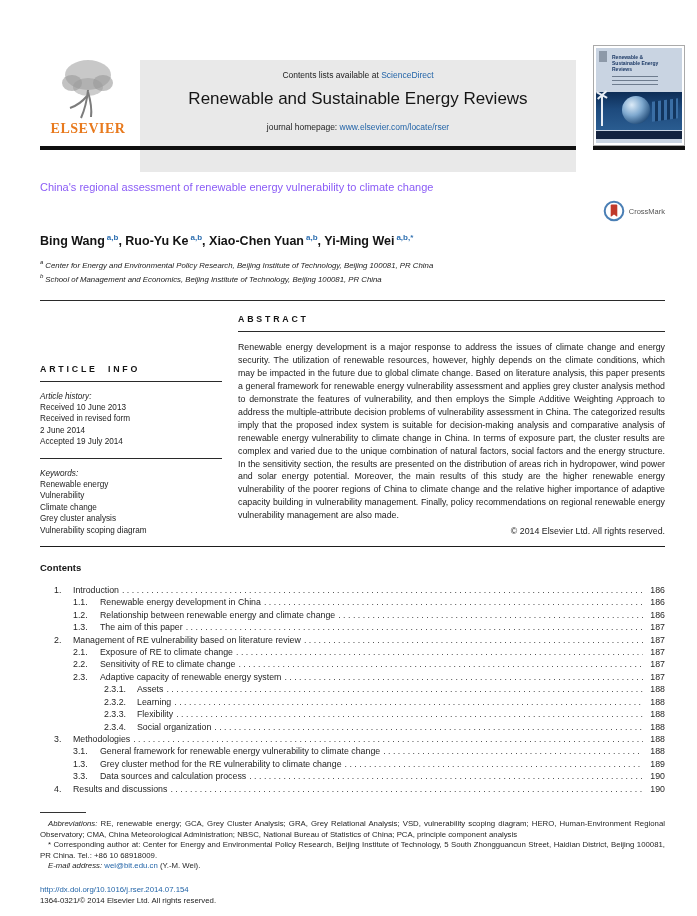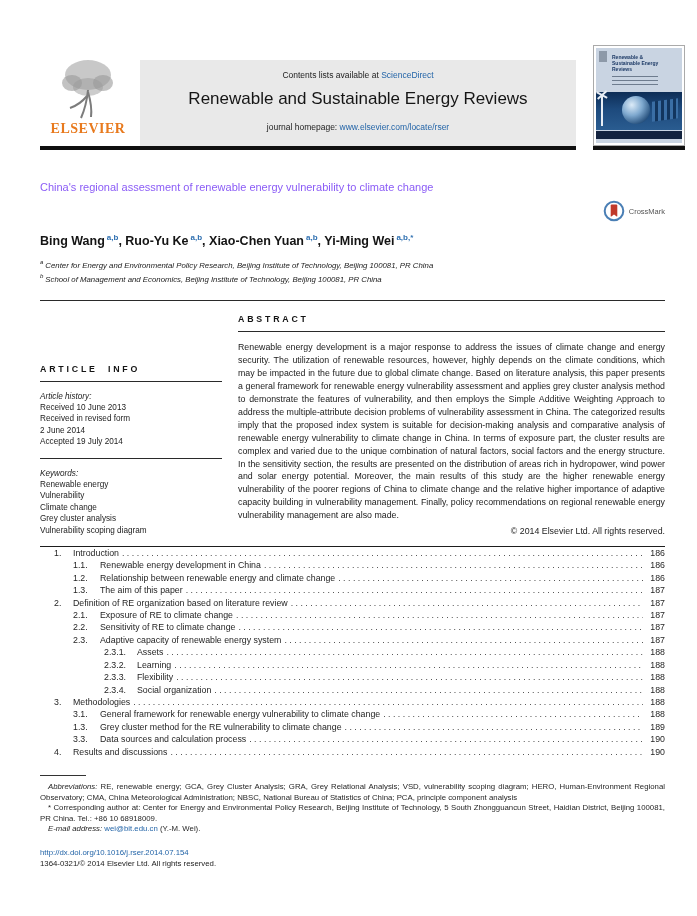--- a/index.html
+++ b/index.html
@@ -9,21 +9,21 @@
     width: 697px; height: 916px;
     background: #ffffff;
     font-family: "Liberation Sans", "DejaVu Sans", sans-serif;
     color: #1c1c1c;
     overflow: hidden;
   }
   
   .logo-box { position:absolute; left:40px; top:56px; width:96px; height:90px; text-align:center; }
   .logo-box svg { display:block; margin:0 auto; }
   .elsevier-word { font-family:"Liberation Serif","DejaVu Serif",serif; font-size:14px; font-weight:bold; color:#e87a1e; letter-spacing:.5px; margin-top:1px; }
-  .band { position:absolute; left:140px; top:60px; width:436px; height:86px; background:#e9e9e9; text-align:center; }
+  .band { position:absolute; left:140px; top:60px; width:436px; height:112px; background:#e9e9e9; text-align:center; }
   .band-line1 { padding-top:10px; font-size:8.5px; color:#222; }
   .band-title { margin-top:9px; font-size:17px; color:#151515; }
   .band-line3 { margin-top:13px; font-size:8.5px; color:#222; font-weight:normal; }
   .link { color:#2465a8; cursor:pointer; text-decoration:none; }
   .cover { position:absolute; left:593px; top:45px; width:92px; height:101px; background:#fff; border:1px solid #aaa; padding:2px; }
   .cover-inner { width:100%; height:100%; background:#c9d4e2; position:relative; overflow:hidden; }
   .cover-minilogo { position:absolute; left:3px; top:3px; width:8px; height:11px; background:#8d99a8; }
   .cover-title { position:absolute; left:16px; top:6px; width:60px; font-size:5px; line-height:6px; font-weight:bold; color:#1d3a66; }
   .cover-lines { position:absolute; left:16px; top:28px; width:46px; }
   .cover-lines div { height:1px; background:#6e7c8e; margin-bottom:3px; }
@@ -180,20 +180,21 @@
       <div class="col-abs">
         <div class="sec-head">ABSTRACT</div>
         <div class="sec-rule"></div>
         <div class="abs-text">Renewable energy development is a major response to address the issues of climate change and energy security. The utilization of renewable resources, however, highly depends on the climate conditions, which may be impacted in the future due to global climate change. Based on literature analysis, this paper presents a general framework for renewable energy vulnerability assessment and applies grey cluster analysis method to demonstrate the features of vulnerability, and then employs the Simple Additive Weighting Approach to address the multiple-attribute decision problems of vulnerability assessment in China. The categorized results imply that the proposed index system is suitable for decision-making analysis and comparative analysis of renewable energy vulnerability to climate change in China. In terms of exposure part, the cluster results are complex and varied due to the unique combination of natural factors, social factors and the energy structure. In the sensitivity section, the results are presented on the distribution of areas rich in hydropower, wind power and solar energy potential. Moreover, the main results of this study are the higher renewable energy vulnerability of the poorer regions of China to climate change and the relative higher importance of adaptive capacity building in vulnerability management. Finally, policy recommendations on regional renewable energy vulnerability management are also made.</div>
         <div class="abs-copy">© 2014 Elsevier Ltd. All rights reserved.</div>
       </div>
     </div>
 
     <div class="rule-mid"></div>
 
+    <div class="contents-head">Contents</div>
     <div class="toc">
       <div class="toc-row lvl1">
           <span class="num">1.</span>
           <span class="lbl">Introduction</span>
           <span class="leader"></span>
           <span class="pg">186</span>
         </div>
       <div class="toc-row lvl2">
           <span class="num">1.1.</span>
           <span class="lbl">Renewable energy development in China</span>
@@ -207,21 +208,21 @@
           <span class="pg">186</span>
         </div>
       <div class="toc-row lvl2">
           <span class="num">1.3.</span>
           <span class="lbl">The aim of this paper</span>
           <span class="leader"></span>
           <span class="pg">187</span>
         </div>
       <div class="toc-row lvl1">
           <span class="num">2.</span>
-          <span class="lbl">Definition of RE organization based on literature review</span>
+          <span class="lbl">Management of RE vulnerability based on literature review</span>
           <span class="leader"></span>
           <span class="pg">187</span>
         </div>
       <div class="toc-row lvl2">
           <span class="num">2.1.</span>
           <span class="lbl">Exposure of RE to climate change</span>
           <span class="leader"></span>
           <span class="pg">187</span>
         </div>
       <div class="toc-row lvl2">

